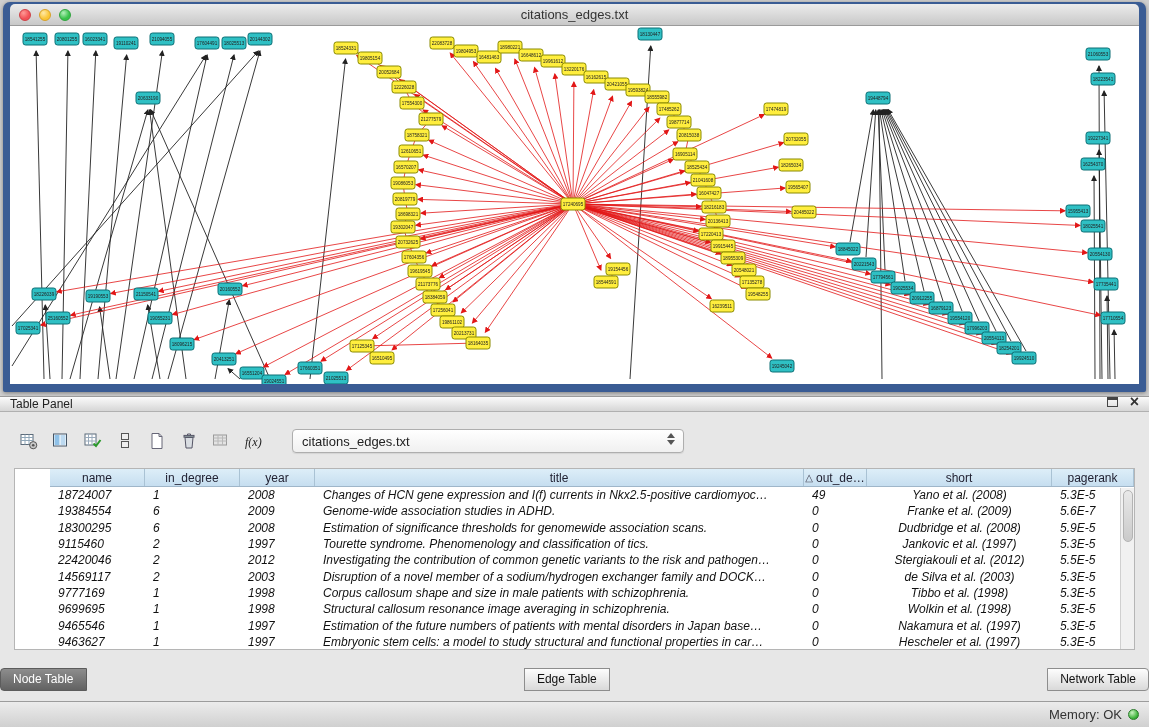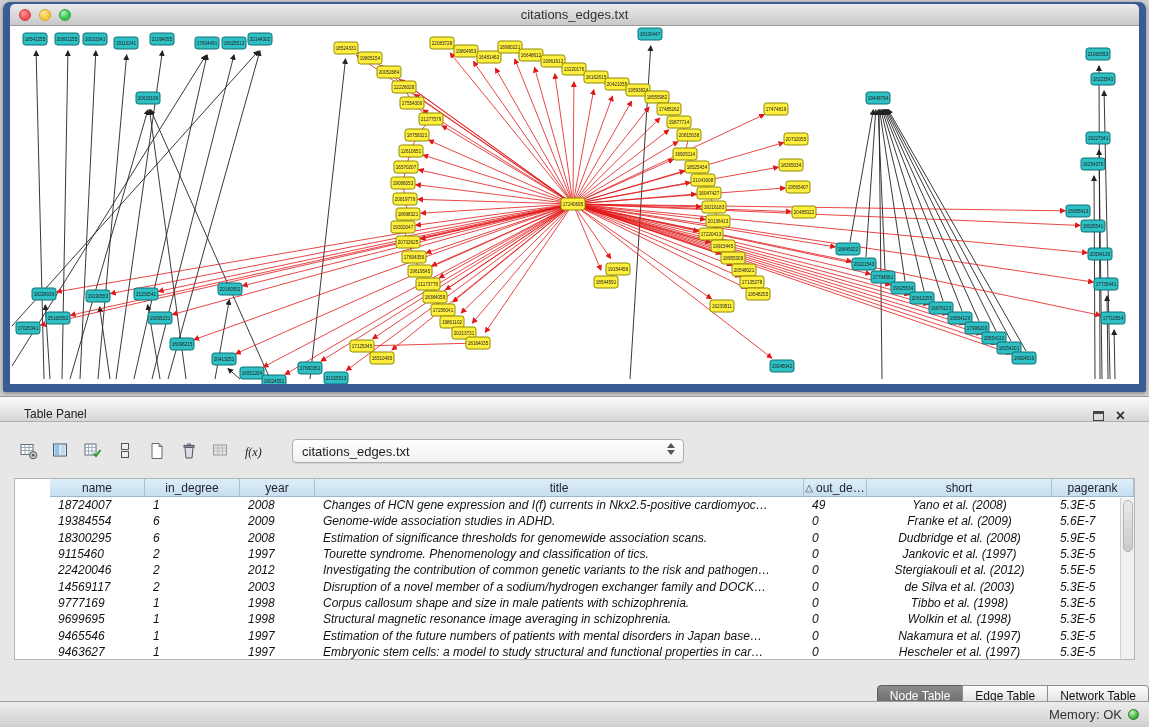--- a/index.html
+++ b/index.html
@@ -17,22 +17,22 @@
   .light.red   { background:radial-gradient(circle at 35% 30%, #ff9a96, #f25056 60%); border:1px solid #ce3e44; }
   .light.yellow{ background:radial-gradient(circle at 35% 30%, #ffe9a8, #fac536 60%); border:1px solid #d8a024; }
   .light.green { background:radial-gradient(circle at 35% 30%, #b3f0ba, #39c24b 60%); border:1px solid #2da33c; }
   .wtitle { position:absolute; left:0; right:0; text-align:center; font-size:13px; color:#333; }
   .canvas { background:#ffffff; height:358px; overflow:hidden; position:relative; }
   .canvas svg { display:block; }
 
   
   .table-panel { position:absolute; left:0; top:396px; width:1149px; height:305px;
     background:#e7e7e7; border-top:1px solid #9a9a9a; }
-  .panel-header { height:25px; background:linear-gradient(#fbfbfb,#d6d6d6);
-    border-bottom:1px solid #b0b0b0; display:flex; align-items:flex-end; padding:0 24px; }
+  .panel-header { height:15px; background:linear-gradient(#fbfbfb,#d6d6d6);
+    border-bottom:1px solid #b0b0b0; display:flex; align-items:flex-start; padding:0 10px; }
   .panel-title { font-size:12px; color:#222; }
   .panel-actions { margin-left:auto; display:flex; align-items:center; gap:12px; }
   .float-ico { width:11px; height:10px; border:1px solid #444; border-top:3px solid #444; display:inline-block; }
   .close-ico { font-size:16px; font-weight:bold; color:#333; line-height:10px; cursor:default; }
 
   .toolbar { display:flex; align-items:center; padding:14px 0 0 20px; height:44px; }
   .tool { width:28px; height:26px; border:none; background:transparent; display:flex;
     align-items:center; justify-content:flex-start; margin-right:4px; }
   .tool svg { display:block; }
   .combo { margin-left:16px; width:392px; height:24px; background:linear-gradient(#ffffff,#f0f0f0);
@@ -50,21 +50,21 @@
   .th .sort { color:#445; margin-right:3px; font-size:10px; }
   .tbody { height:163px; overflow:hidden; }
   .tr { display:flex; height:16.3px;font-style:italic; }
   .td { font-size:12px; color:#111; display:flex; align-items:center; padding-left:8px;
     overflow:hidden; white-space:nowrap; }
   .c0 { width:95px; } .c1 { width:95px; } .c2 { width:75px; } .c3 { flex:1; }
   .c4 { width:63px; } .c5 { width:185px; justify-content:center; padding-left:0; } .c6 { width:82px; }
   .vscroll { position:absolute; right:0; top:19px; bottom:0; width:14px; background:#f1f1f1; border-left:1px solid #d0d0d0; }
   .vscroll .thumb { margin:2px auto; width:10px; height:52px; border-radius:5px; background:linear-gradient(#e9e9e9,#cacaca); border:1px solid #b3b3b3; }
 
-  .tabs { display:flex; justify-content:flex-end; margin-top:25px;padding-left:39px; }
+  .tabs { display:flex; justify-content:space-between; margin-top:18px; }
   .tab { font-size:12px; padding:3px 12px 4px; border:1px solid #8d8d8d; margin-left:-1px;
     background:linear-gradient(#fdfdfd,#d9d9d9); color:#111; }
   .tab:first-child { border-radius:4px 0 0 4px; margin-left:0; }
   .tab:last-child  { border-radius:0 4px 4px 0; }
   .tab.selected { background:linear-gradient(#8d8d8d,#626262); color:#fff; border-color:#5c5c5c; }
 
   
   .statusbar { position:absolute; left:0; bottom:0; width:1149px; height:26px;
     background:linear-gradient(#ececec,#d0d0d0); border-top:1px solid #9c9c9c;
     display:flex; align-items:center; justify-content:flex-end; padding-right:10px; gap:6px; }
@@ -851,21 +851,21 @@
           <div class="td c2">1998</div>
           <div class="td c3">Corpus callosum shape and size in male patients with schizophrenia.</div>
           <div class="td c4">0</div>
           <div class="td c5">Tibbo et al. (1998)</div>
           <div class="td c6">5.3E-5</div>
         </div>
         <div class="tr">
           <div class="td c0">9699695</div>
           <div class="td c1">1</div>
           <div class="td c2">1998</div>
-          <div class="td c3">Structural magnetic resonance image averaging in schizophrenia.</div>
+          <div class="td c3">Structural callosum resonance image averaging in schizophrenia.</div>
           <div class="td c4">0</div>
           <div class="td c5">Wolkin et al. (1998)</div>
           <div class="td c6">5.3E-5</div>
         </div>
         <div class="tr">
           <div class="td c0">9465546</div>
           <div class="td c1">1</div>
           <div class="td c2">1997</div>
           <div class="td c3">Estimation of the future numbers of patients with mental disorders in Japan base…</div>
           <div class="td c4">0</div>

